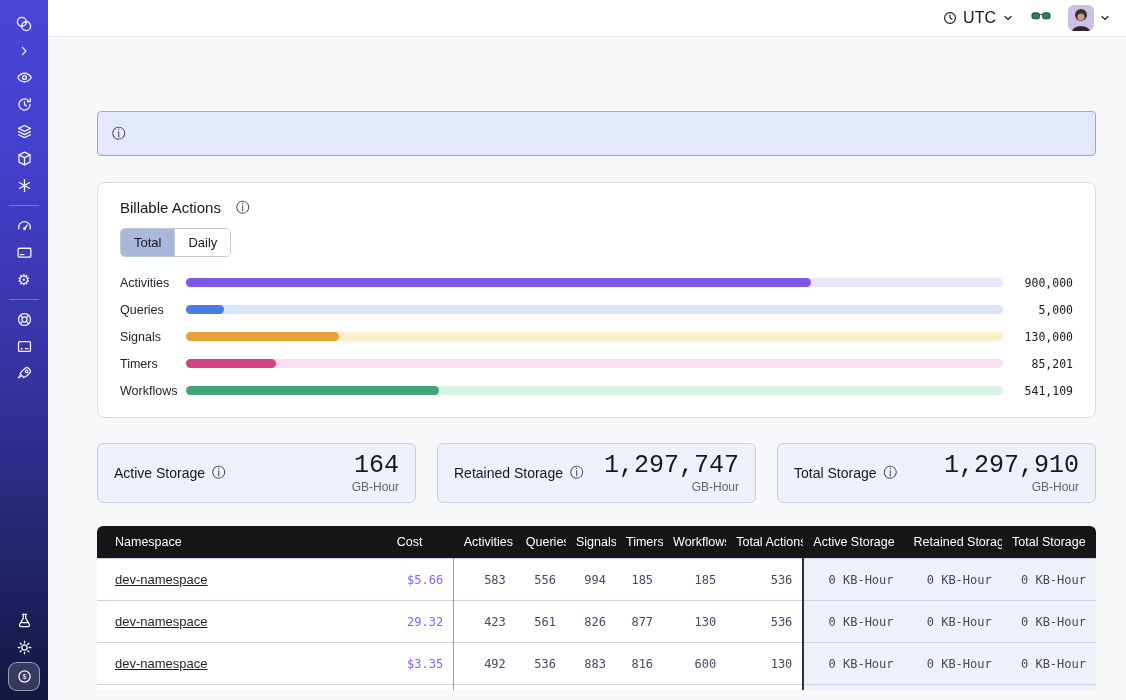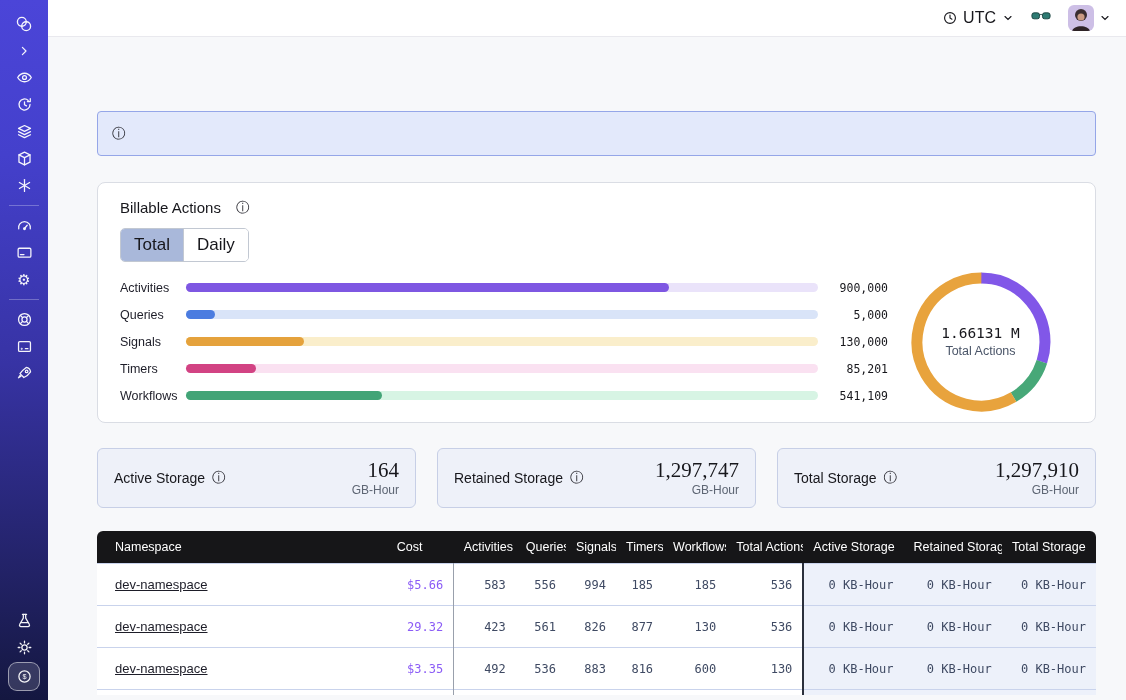--- a/index.html
+++ b/index.html
@@ -32,42 +32,42 @@
   .period-btn{display:flex;align-items:center;gap:8px;padding:0 14px;height:33px;border:1px solid #aeb5c2;border-radius:6px;background:#fff;font-size:13.5px;font-weight:500;color:#17171c;cursor:pointer;font-family:inherit;}
   .period-btn svg{display:block;}
 
   .banner{margin-top:24px;background:#e3e9fb;border:1px solid #95a6e8;border-radius:4px;height:45px;box-sizing:border-box;display:flex;align-items:center;gap:8px;padding:0 14px;font-size:13px;color:#1d1d28;}
   .info-glyph{font-size:13.5px;color:#26262e;line-height:1;}
 
   
   .card{margin-top:26px;background:#fff;border:1px solid #dadde4;border-radius:8px;padding:16px 22px 13px;box-sizing:border-box;}
   .card-title{font-size:15px;display:flex;align-items:center;gap:15px;}
   .tabs{margin-top:12px;display:inline-flex;border:1px solid #c2c8d2;border-radius:5px;overflow:hidden;}
-  .tab{padding:6px 13px;font-size:17px;background:#fff;cursor:pointer;color:#17171c;}
+  .tab{padding:6px 13px;font-size:13px;background:#fff;cursor:pointer;color:#17171c;}
   .tab + .tab{border-left:1px solid #c2c8d2;}
   .tab.selected{background:#a9b8da;}
 
   .chart-row{display:flex;margin-top:12px;align-items:center;}
   .bars{flex:1;min-width:0;}
   .bar-row{display:flex;align-items:center;height:27px;}
   .bar-label{width:66px;flex:0 0 66px;font-size:12.5px;color:#1d1d28;}
   .bar-track{flex:1;height:9px;border-radius:5px;position:relative;margin-right:14px;}
   .bar-fill{position:absolute;left:0;top:0;height:9px;border-radius:5px;}
   .bar-value{width:56px;flex:0 0 56px;text-align:right;font-family:"DejaVu Sans Mono",monospace;font-size:11.5px;color:#17171c;}
   .donut-wrap{width:185px;flex:0 0 185px;height:135px;display:flex;align-items:center;justify-content:center;position:relative;}
   .donut-center{position:absolute;text-align:center;pointer-events:none;}
   .donut-total{font-family:"DejaVu Sans Mono",monospace;font-size:14.5px;color:#17171c;}
   .donut-sub{font-size:12.5px;color:#4a5568;margin-top:3px;}
 
   
   .storage-row{display:flex;gap:21px;margin-top:25px;}
   .storage-card{flex:1;background:#eef1f9;border:1px solid #c7cfe6;border-radius:6px;height:60px;box-sizing:border-box;display:flex;justify-content:space-between;align-items:center;padding:0 16px;}
   .storage-label{font-size:14px;display:flex;align-items:center;gap:7px;color:#17171c;}
   .storage-value{text-align:right;}
-  .storage-num{font-family:Liberation Serif, serif;font-size:21px;line-height:1.1;}
+  .storage-num{font-family:Liberation Mono, monospace;font-size:25px;line-height:1.1;}
   .storage-unit{font-size:12px;color:#5d6573;margin-top:1px;}
 
   
   .table-card{margin-top:23px;border-radius:6px 6px 0 0;overflow:hidden;}
   table{width:100%;border-collapse:collapse;background:#fff;table-layout:fixed;}
   col.c-namespace{width:268px}col.c-cost{width:88px}col.c-activities{width:62px}col.c-queries{width:50px}
   col.c-signals{width:50px}col.c-timers{width:47px}col.c-workflows{width:63px}col.c-total_actions{width:77px}
   col.c-active_storage{width:100px}col.c-retained_storage{width:98px}col.c-total_storage{width:94px}
   thead th{background:#161618;color:#fff;font-size:12.5px;font-weight:500;padding:9px 10px;white-space:nowrap;overflow:hidden;}
   thead th.c-namespace{text-align:left;padding-left:18px;}
@@ -274,31 +274,20 @@
                 <span class="bar-value">85,201</span>
               </div>
               <div class="bar-row">
                 <span class="bar-label">Workflows</span>
                 <div class="bar-track" style="background: rgb(215, 244, 228);">
                   <div class="bar-fill" style="width: 31%; background: rgb(66, 164, 119);"></div>
                 </div>
                 <span class="bar-value">541,109</span>
               </div>
             </div>
-          <div class="donut-wrap">
-            <svg width="144" height="144" viewBox="0 0 144 144">
-                <circle cx="72" cy="72" r="64" fill="none" stroke="#8157e8" stroke-width="11" stroke-dasharray="120.63715789784806 402.1238596594935" transform="rotate(-90 72 72)"></circle>
-                <circle cx="72" cy="72" r="64" fill="none" stroke="#47a878" stroke-width="11" stroke-dasharray="46.244243860841756 402.1238596594935" transform="rotate(18 72 72)"></circle>
-                <circle cx="72" cy="72" r="64" fill="none" stroke="#e8a33d" stroke-width="11" stroke-dasharray="235.24245790080369 402.1238596594935" transform="rotate(59.400000000000006 72 72)"></circle>
-              </svg>
-            <div class="donut-center">
-              <div class="donut-total">1.66131 M</div>
-              <div class="donut-sub">Total Actions</div>
-            </div>
-          </div>
         </div>
       </section>
 
       <div class="storage-row">
         <div class="storage-card">
           <div class="storage-label">
             <span>Active Storage</span>
             <span class="info-glyph">ⓘ</span>
           </div>
           <div class="storage-value">

